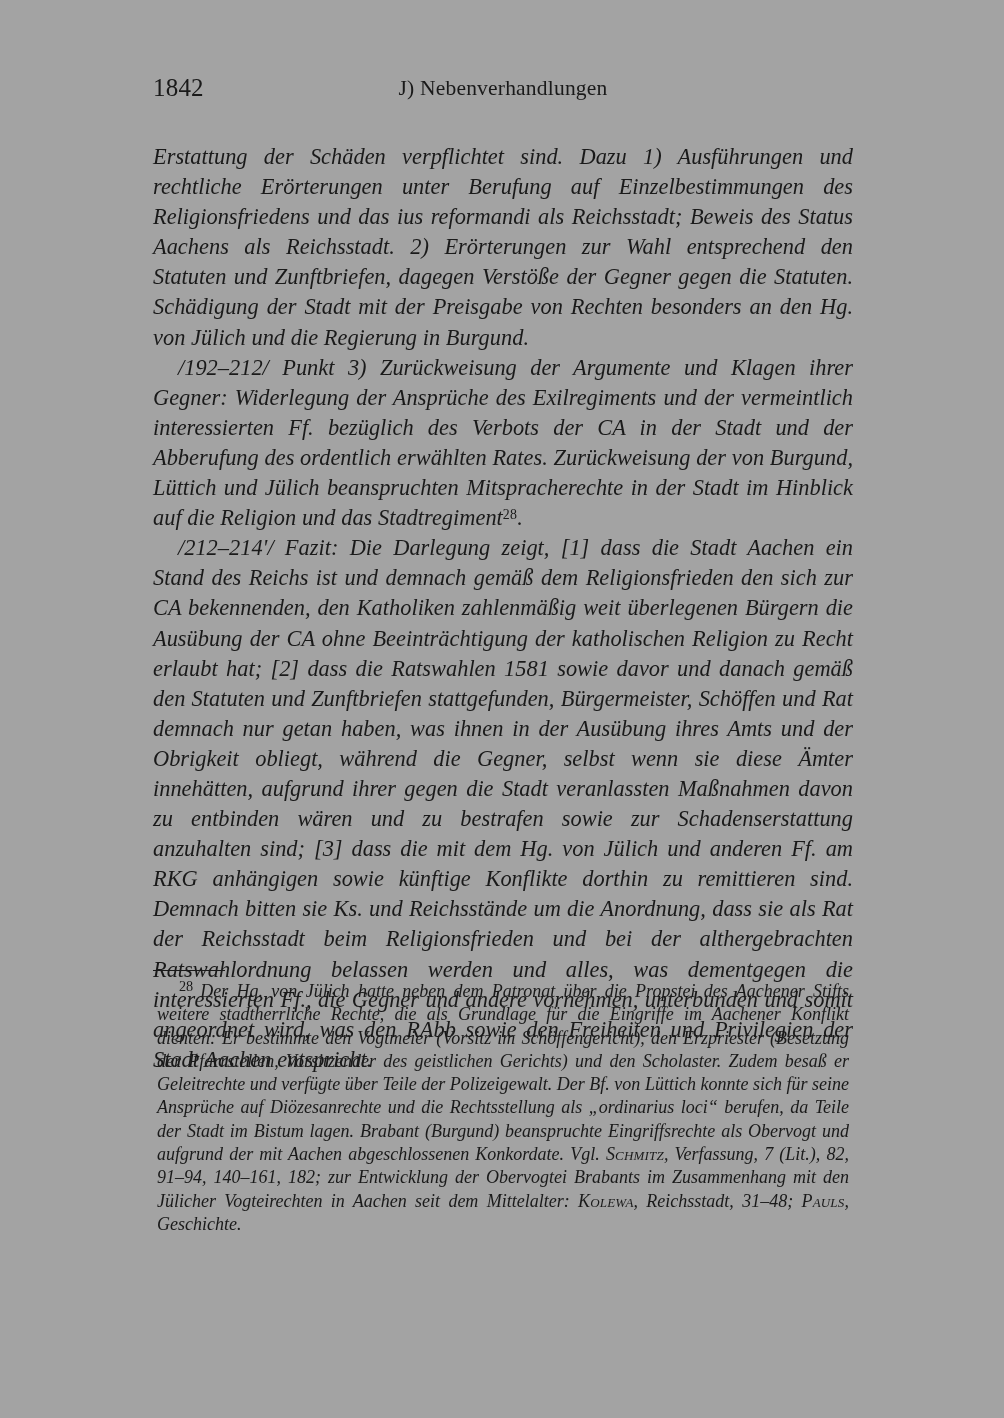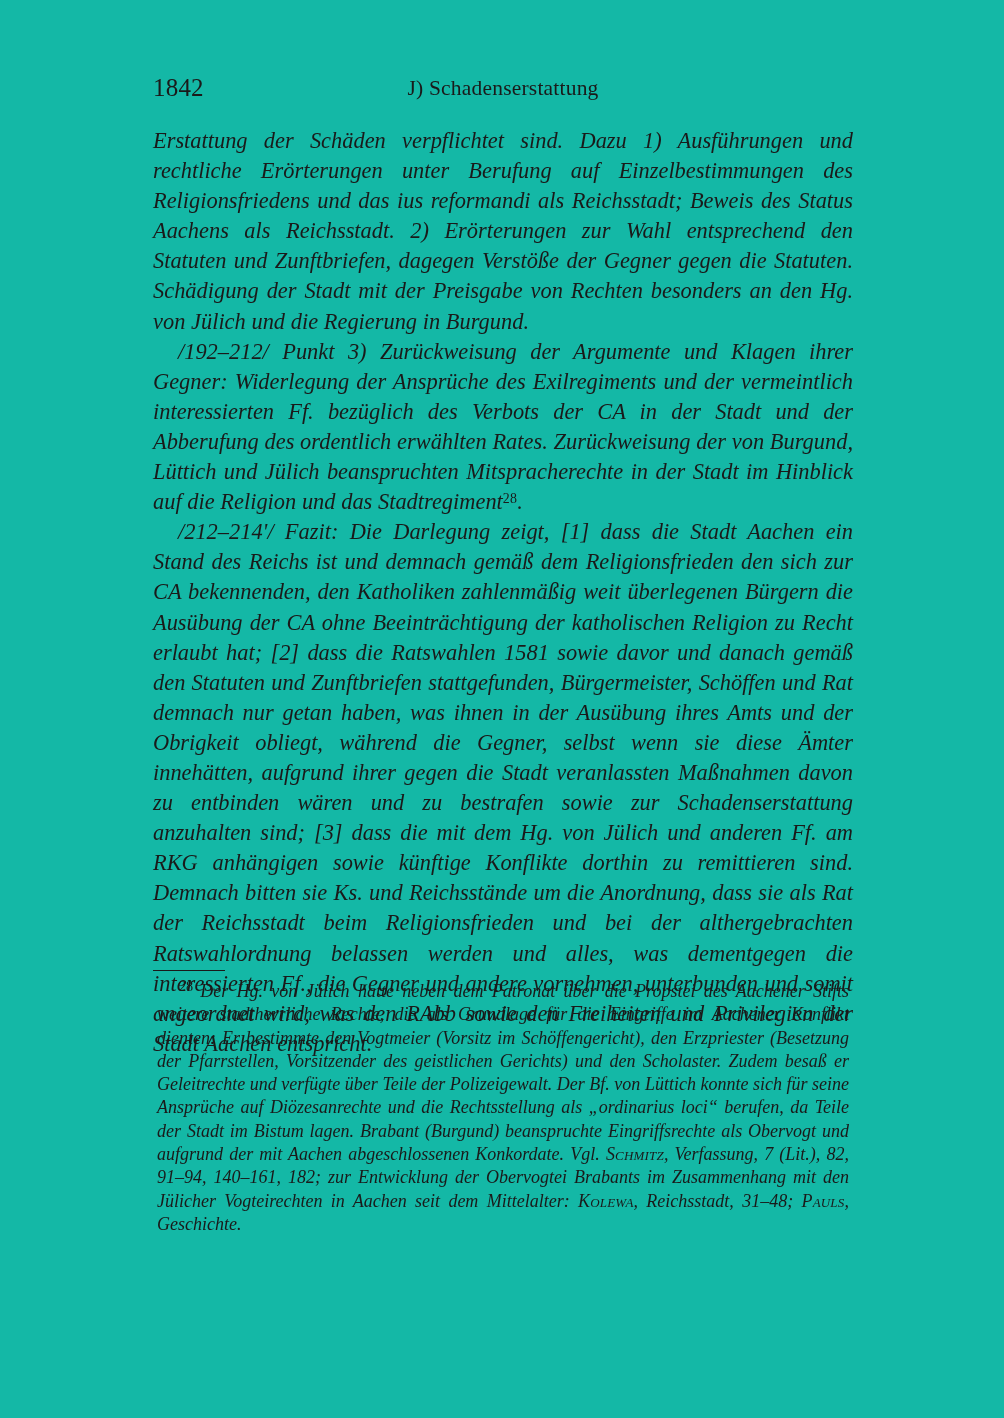--- a/index.html
+++ b/index.html
@@ -9,21 +9,21 @@
     background: #ffffff;
   }
   body {
     font-family: "Liberation Serif", "DejaVu Serif", serif;
     color: #1a1a1a;
   }
   .page {
     position: relative;
     width: 1004px;
     height: 1418px;
-    background: #14b8a6;
+    background: #a3a3a3;
     overflow: hidden;
     box-sizing: border-box;
   }
   .content {
     position: absolute;
     left: 153px;
     top: 68px;
     width: 700px;
   }
 
@@ -45,21 +45,21 @@
     position: absolute;
     left: 0;
     top: 0;
     width: 700px;
     text-align: center;
     font-size: 21.5px;
   }
 
   
   .body-block {
-    margin-top: 18px;
+    margin-top: 34px;
     font-style: italic;
     font-size: 22.4px;
     line-height: 30.1px;
     text-align: justify;
     text-justify: inter-word;
     -webkit-hyphens: none;
     hyphens: none;
     word-spacing: 0.1px;
   }
   .body-block p {
@@ -118,21 +118,21 @@
 </style>
 </head>
 <body>
 
 <div class="page">
 
   <div class="content">
 
     <div class="runhead">
       <span class="folio">1842</span>
-      <span class="title">J) Schadenserstattung</span>
+      <span class="title">J) Nebenverhandlungen</span>
     </div>
 
     <div class="body-block">
 
     <p class="">Erstattung der Schäden verpflichtet sind. Dazu 1) Ausführungen und rechtliche Erörterungen unter Berufung auf Einzelbestimmungen des Religionsfriedens und das ius reformandi als Reichsstadt; Beweis des Status Aachens als Reichsstadt. 2) Erörterungen zur Wahl entsprechend den Statuten und Zunftbriefen, dagegen Verstöße der Gegner gegen die Statuten. Schädigung der Stadt mit der Preisgabe von Rechten besonders an den Hg. von Jülich und die Regierung in Burgund.</p>
         <p class="ind">/192–212/ Punkt 3) Zurückweisung der Argumente und Klagen ihrer Gegner: Widerlegung der Ansprüche des Exilregiments und der vermeintlich interessierten Ff. bezüglich des Verbots der CA in der Stadt und der Abberufung des ordentlich erwählten Rates. Zurückweisung der von Burgund, Lüttich und Jülich beanspruchten Mitspracherechte in der Stadt im Hinblick auf die Religion und das Stadtregiment<sup>28</sup>.</p>
         <p class="ind">/212–214'/ Fazit: Die Darlegung zeigt, [1] dass die Stadt Aachen ein Stand des Reichs ist und demnach gemäß dem Religionsfrieden den sich zur CA bekennenden, den Katholiken zahlenmäßig weit überlegenen Bürgern die Ausübung der CA ohne Beeinträchtigung der katholischen Religion zu Recht erlaubt hat; [2] dass die Ratswahlen 1581 sowie davor und danach gemäß den Statuten und Zunftbriefen stattgefunden, Bürgermeister, Schöffen und Rat demnach nur getan haben, was ihnen in der Ausübung ihres Amts und der Obrigkeit obliegt, während die Gegner, selbst wenn sie diese Ämter innehätten, aufgrund ihrer gegen die Stadt veranlassten Maßnahmen davon zu entbinden wären und zu bestrafen sowie zur Schadenserstattung anzuhalten sind; [3] dass die mit dem Hg. von Jülich und anderen Ff. am RKG anhängigen sowie künftige Konflikte dorthin zu remittieren sind. Demnach bitten sie Ks. und Reichsstände um die Anordnung, dass sie als Rat der Reichsstadt beim Religionsfrieden und bei der althergebrachten Ratswahlordnung belassen werden und alles, was dementgegen die interessierten Ff., die Gegner und andere vornehmen, unterbunden und somit angeordnet wird, was den RAbb sowie den Freiheiten und Privilegien der Stadt Aachen entspricht.</p>
       </div>
 
   </div>

